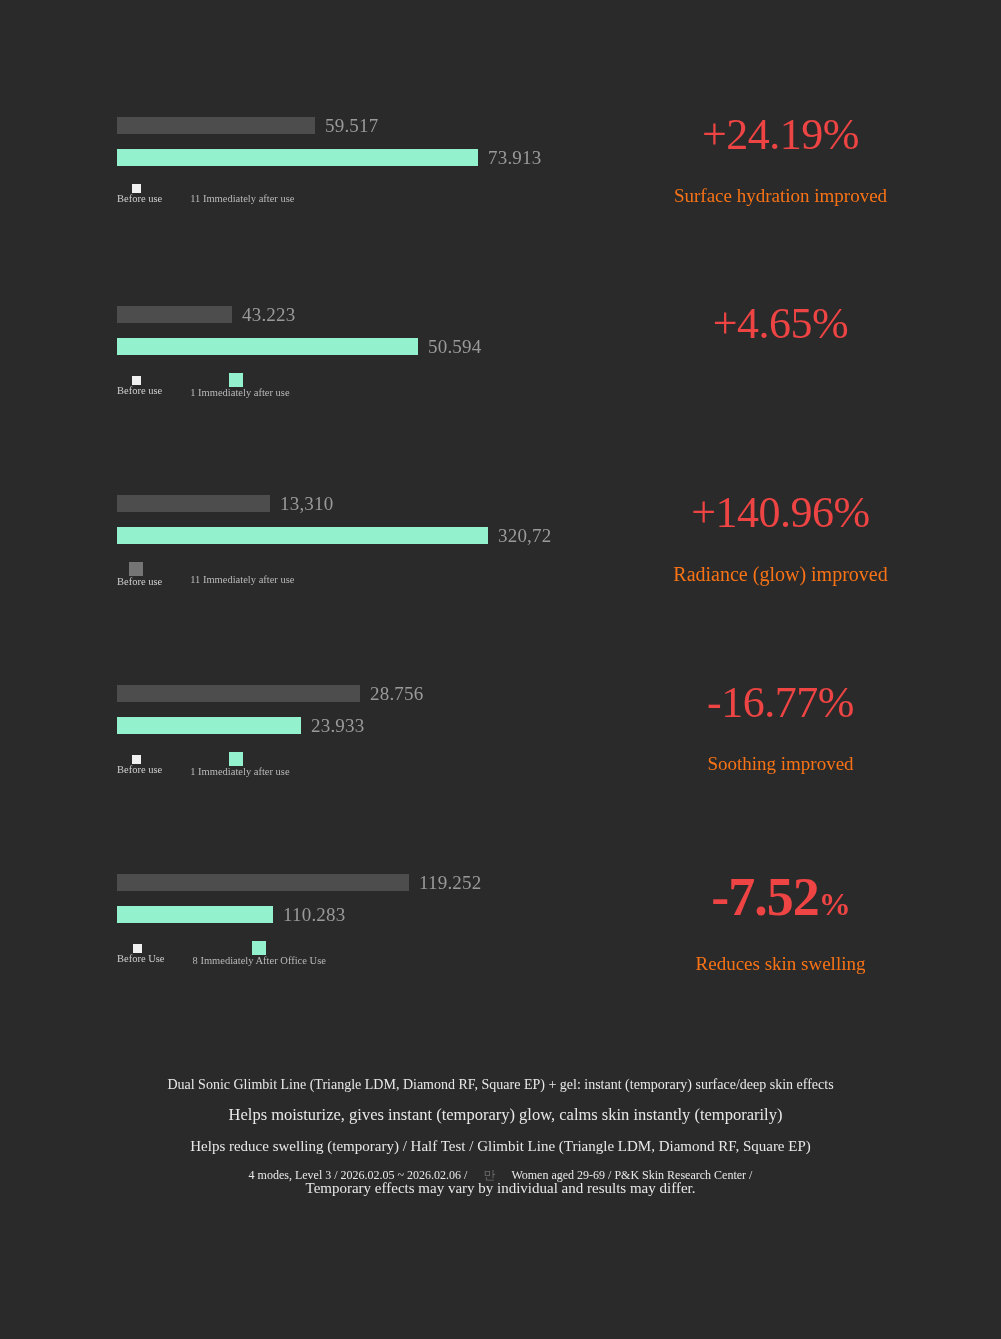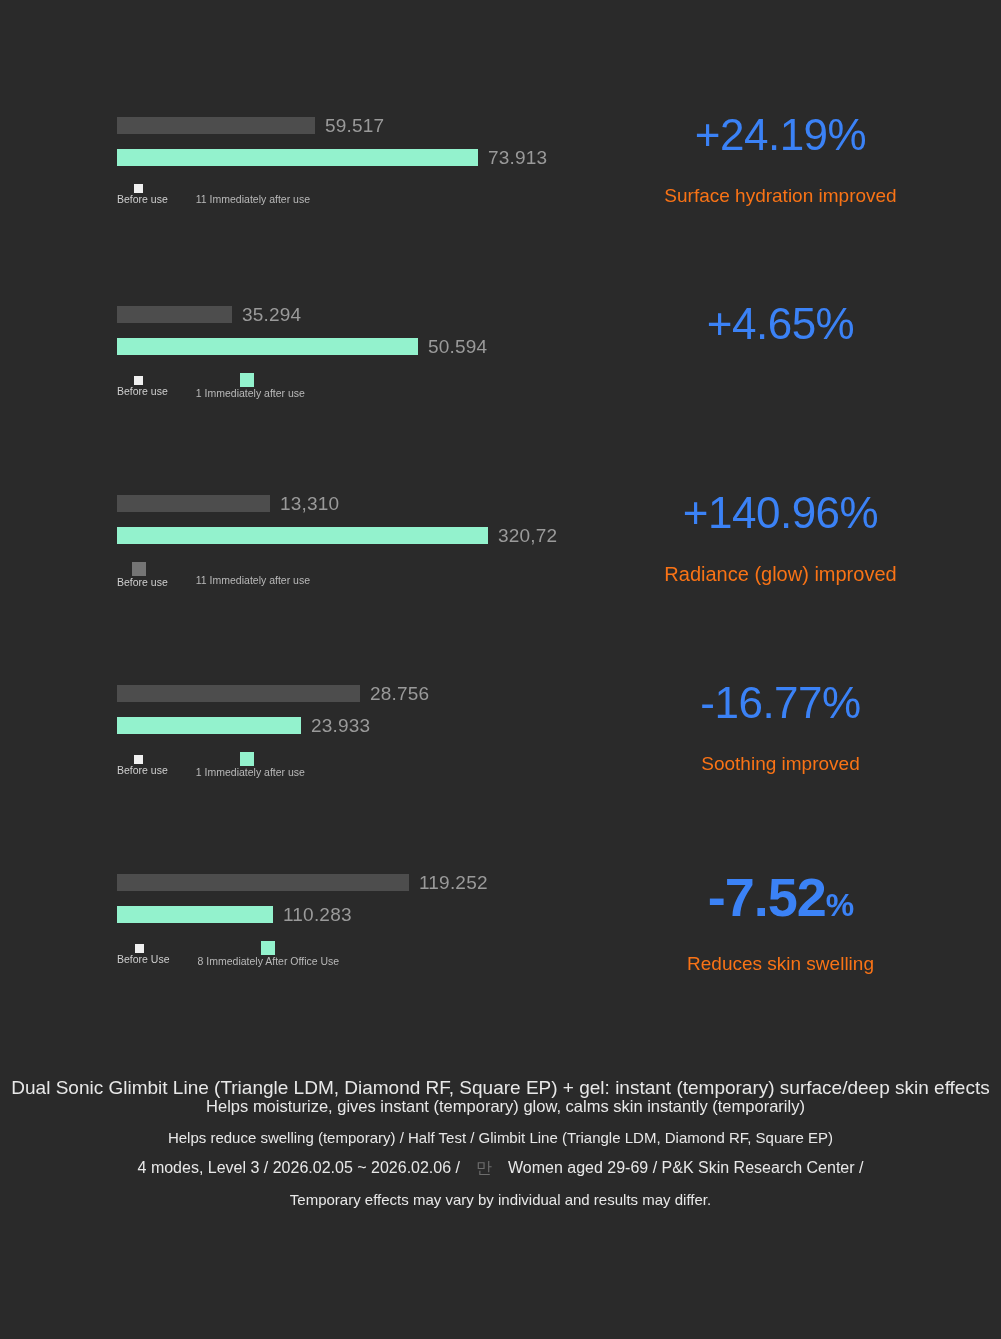--- a/index.html
+++ b/index.html
@@ -10,20 +10,21 @@
     background: #2a2a2a;
     font-family: "Liberation Sans", sans-serif;
     overflow: hidden;
   }
 
   #poster {
     position: relative;
     width: 959px;
     height: 1339px;
     background: #2a2a2a;
+    font-family: Liberation Serif, serif;
   }
 
   
   .metric-row {
     position: absolute;
     left: 0;
     width: 1001px;
     height: 190px;
     display: flex;
     align-items: flex-start;
@@ -94,21 +95,21 @@
   
   .stat-block {
     position: relative;
     flex: 1 1 auto;
     text-align: center;
     padding-top: 6px;
   }
   .stat-pct {
     font-size: 44px;
     font-weight: 400;
-    color: #3b82f6;
+    color: #ef4444;
     letter-spacing: -0.5px;
     line-height: 1.1;
     white-space: nowrap;
   }
   .stat-pct.heavy {
     font-size: 54px;
     font-weight: 700;
     letter-spacing: -1px;
   }
   .stat-pct .pct-sign-small {
@@ -129,24 +130,24 @@
     left: 0;
     top: 1078px;
     width: 1001px;
     text-align: center;
   }
   .foot-line {
     color: #e8e8e8;
     white-space: nowrap;
     line-height: 1.0;
   }
-  .foot-1 { font-size: 19px; margin-bottom: 1px; }
+  .foot-1 { font-size: 14px; margin-bottom: 15px; }
   .foot-2 { font-size: 16.5px; margin-bottom: 15px; padding-left: 10px; }
   .foot-3 { font-size: 15px;   margin-bottom: 15px; }
-  .foot-4 { font-size: 16px;   margin-bottom: 16px; }
+  .foot-4 { font-size: 12px;   }
   .foot-5 { font-size: 15px; }
   .kr-glyph { color: #6d6d6d; padding: 0 16px; }
 </style>
 </head>
 <body>
 
 <div id="poster">
 
   <div class="metric-row" style="top:105px;">
     <div class="chart-block">
@@ -172,21 +173,21 @@
     <div class="stat-block">
       <div class="stat-pct">+24.19%</div>
       <div class="stat-caption">Surface hydration improved</div>
     </div>
   </div>
 
   <div class="metric-row" style="top:294px;">
     <div class="chart-block">
       <div class="bar-line">
         <div class="bar before" style="width:115px;"></div>
-        <div class="bar-value">35.294</div>
+        <div class="bar-value">43.223</div>
       </div>
       <div class="bar-line second">
         <div class="bar after" style="width:301px;"></div>
         <div class="bar-value">50.594</div>
       </div>
       <div class="legend">
         <div class="legend-entry">
           <span class="swatch before-w"></span>
           <span class="legend-label">Before use</span>
         </div>

